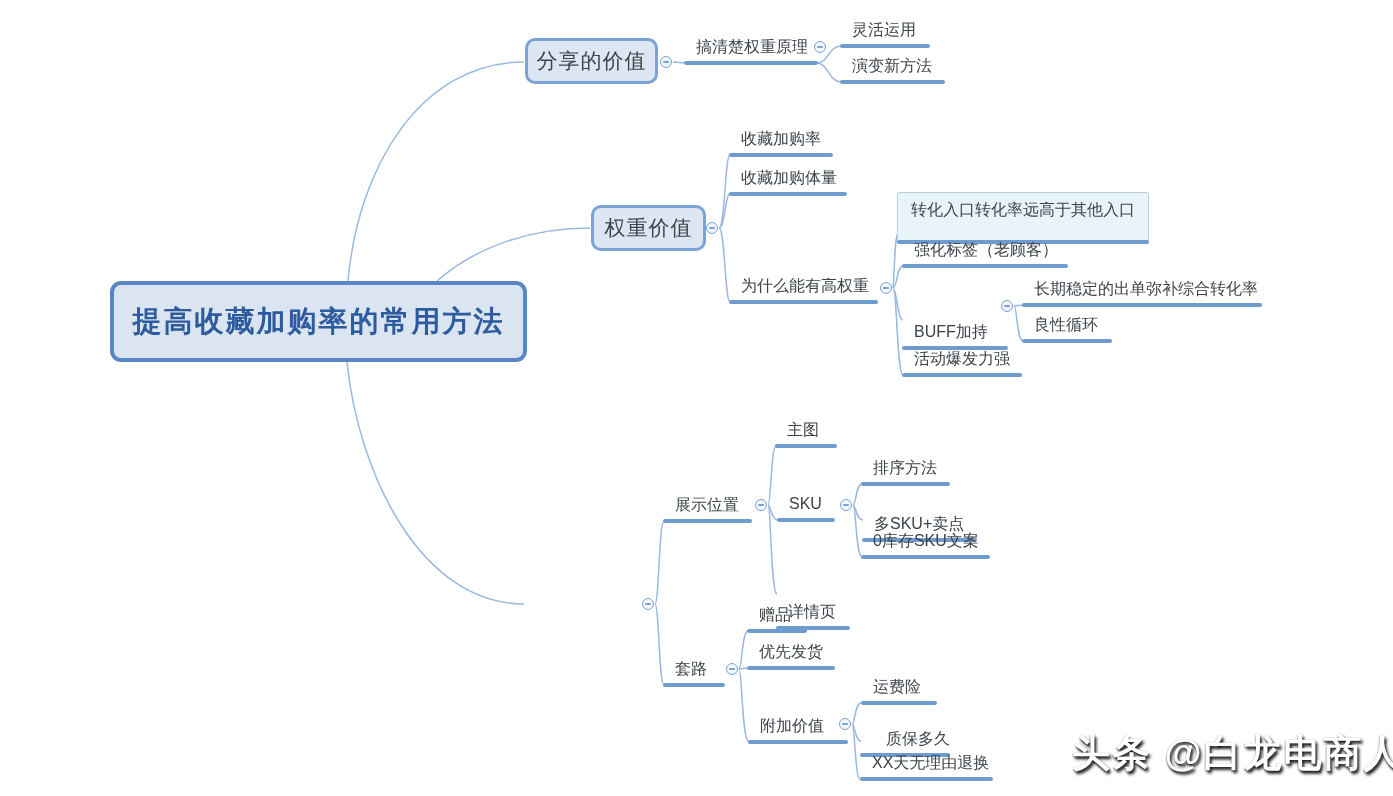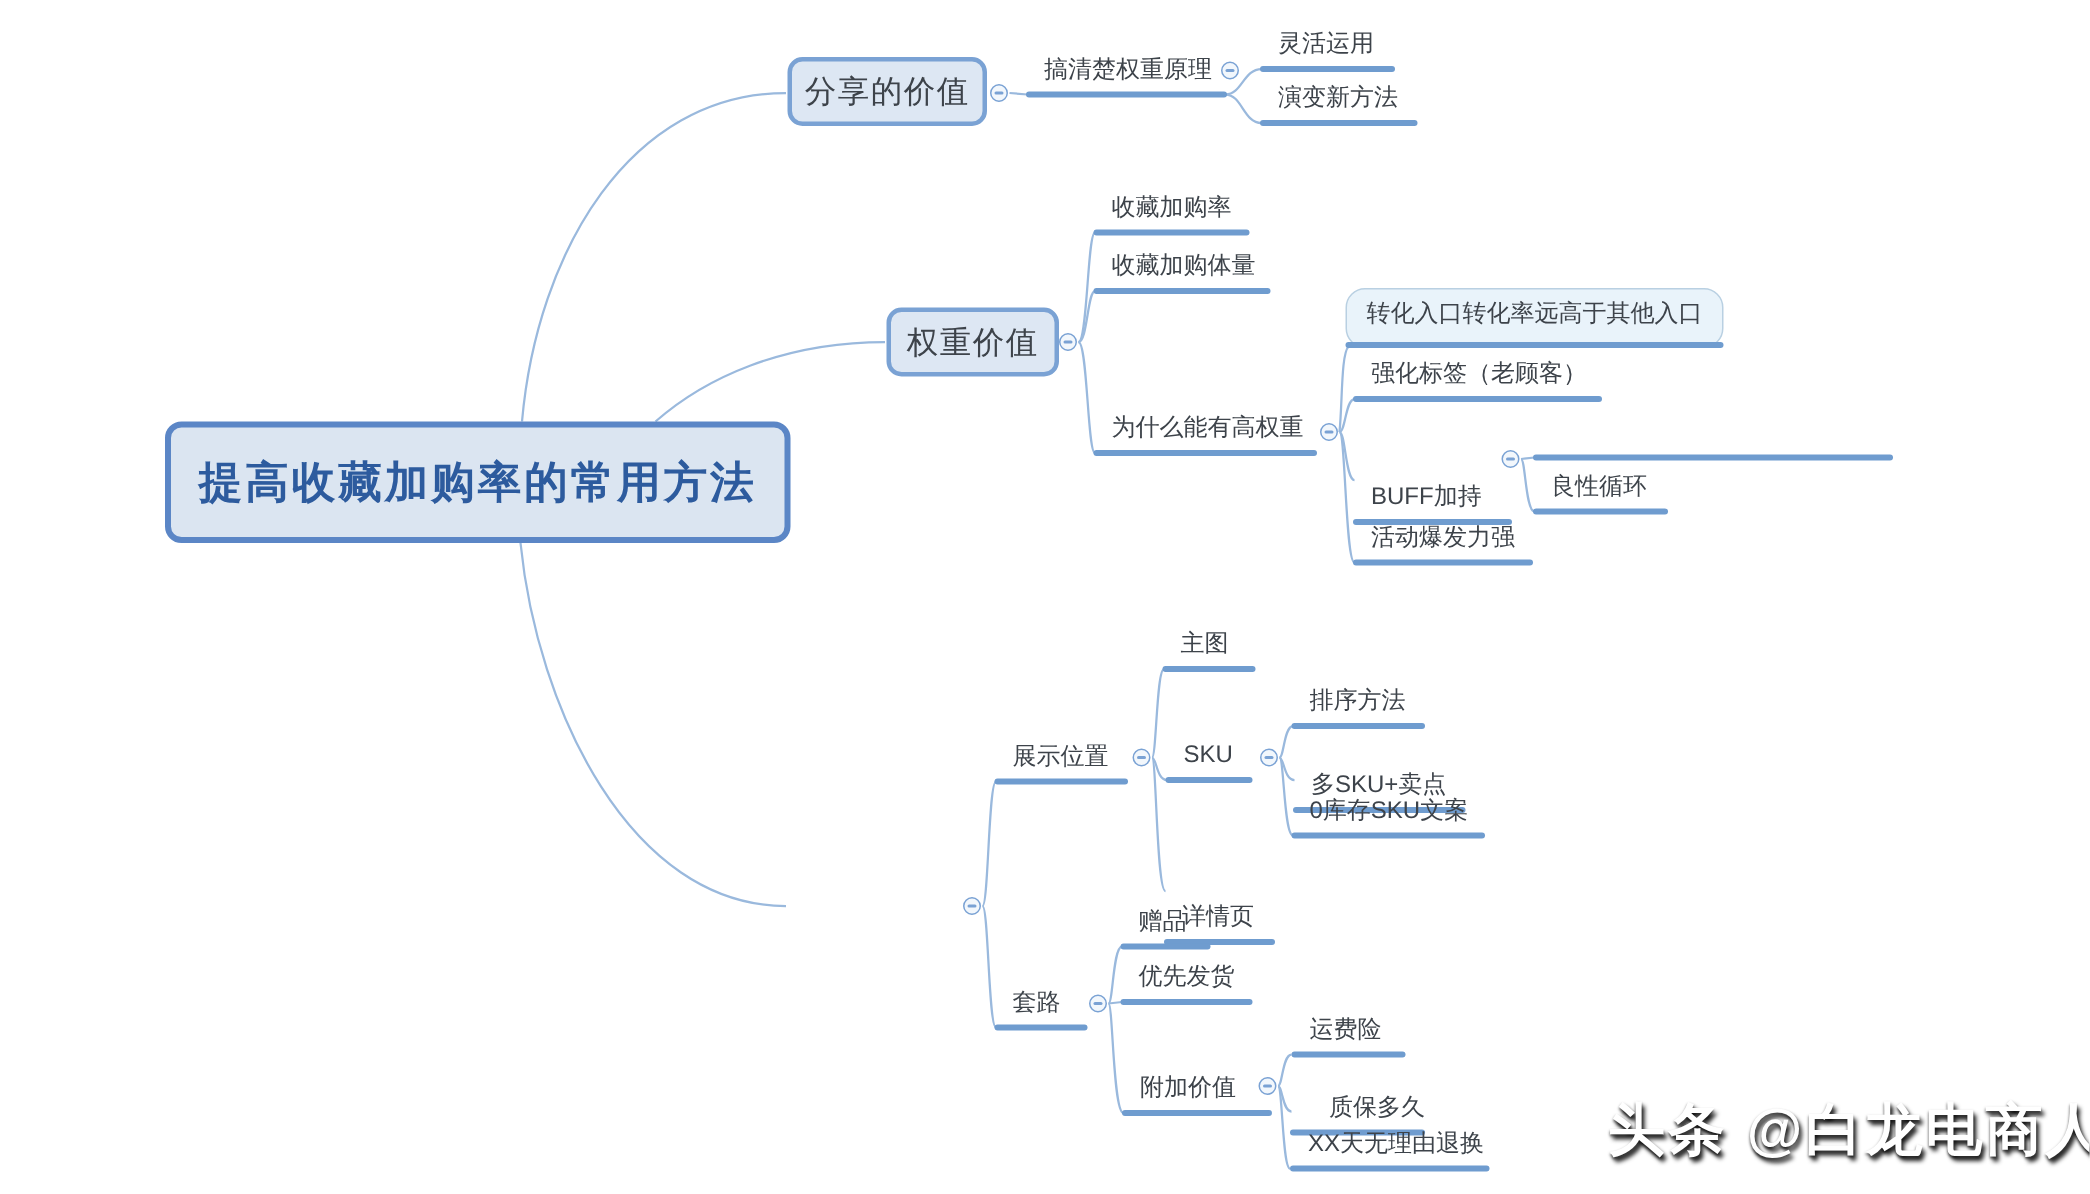--- a/index.html
+++ b/index.html
@@ -12,23 +12,23 @@
   svg.wires{position:absolute;left:0;top:0;pointer-events:none;}
   svg.wires path{fill:none;stroke:var(--thin_line);stroke-width:1.5;}
 
   
   .ln{position:absolute;height:28px;font-size:16px;color:var(--topic_text);}
   .ln .t{display:block;padding-left:12px;line-height:20px;white-space:nowrap;}
   .ln .bl{position:absolute;left:0;right:0;bottom:0;height:4px;
           background:var(--branch_line);border-radius:2px;}
 
   
-  .hl{position:absolute;height:40px;box-sizing:border-box;
+  .hl{position:absolute;height:52px;box-sizing:border-box;
       background:var(--highlight_fill);border:1px solid var(--highlight_border);
-      border-radius:13px;font-size:16px;color:var(--topic_text);}
+      border-radius:2px;font-size:16px;color:var(--topic_text);}
   .hl .t{display:block;text-align:center;line-height:34px;white-space:nowrap;}
   .hl .bl{position:absolute;left:-1px;right:-1px;bottom:-1px;height:4px;
           background:var(--branch_line);border-radius:2px;}
 
   
   .bx{position:absolute;box-sizing:border-box;display:flex;align-items:center;
       justify-content:center;background:var(--box_fill);
       border:3px solid var(--box_border);border-radius:10px;
       font-size:21px;color:var(--topic_text);letter-spacing:1px;}
   .root{position:absolute;box-sizing:border-box;display:flex;align-items:center;
@@ -136,20 +136,21 @@
   </div>
   <div class="ln" style="left:902px;top:240px;width:166px;">
     <span class="t">强化标签（老顾客）</span>
     <i class="bl"></i>
   </div>
   <div class="ln" style="left:902px;top:294px;width:106px;margin-top:28px;">
     <span class="t">BUFF加持</span>
     <i class="bl"></i>
   </div>
   <div class="ln" style="left:1022px;top:279px;width:240px;">
+    <span class="t">长期稳定的出单弥补综合转化率</span>
     <i class="bl"></i>
   </div>
   <div class="ln" style="left:1022px;top:315px;width:90px;">
     <span class="t">良性循环</span>
     <i class="bl"></i>
   </div>
   <div class="ln" style="left:902px;top:349px;width:120px;">
     <span class="t">活动爆发力强</span>
     <i class="bl"></i>
   </div>

